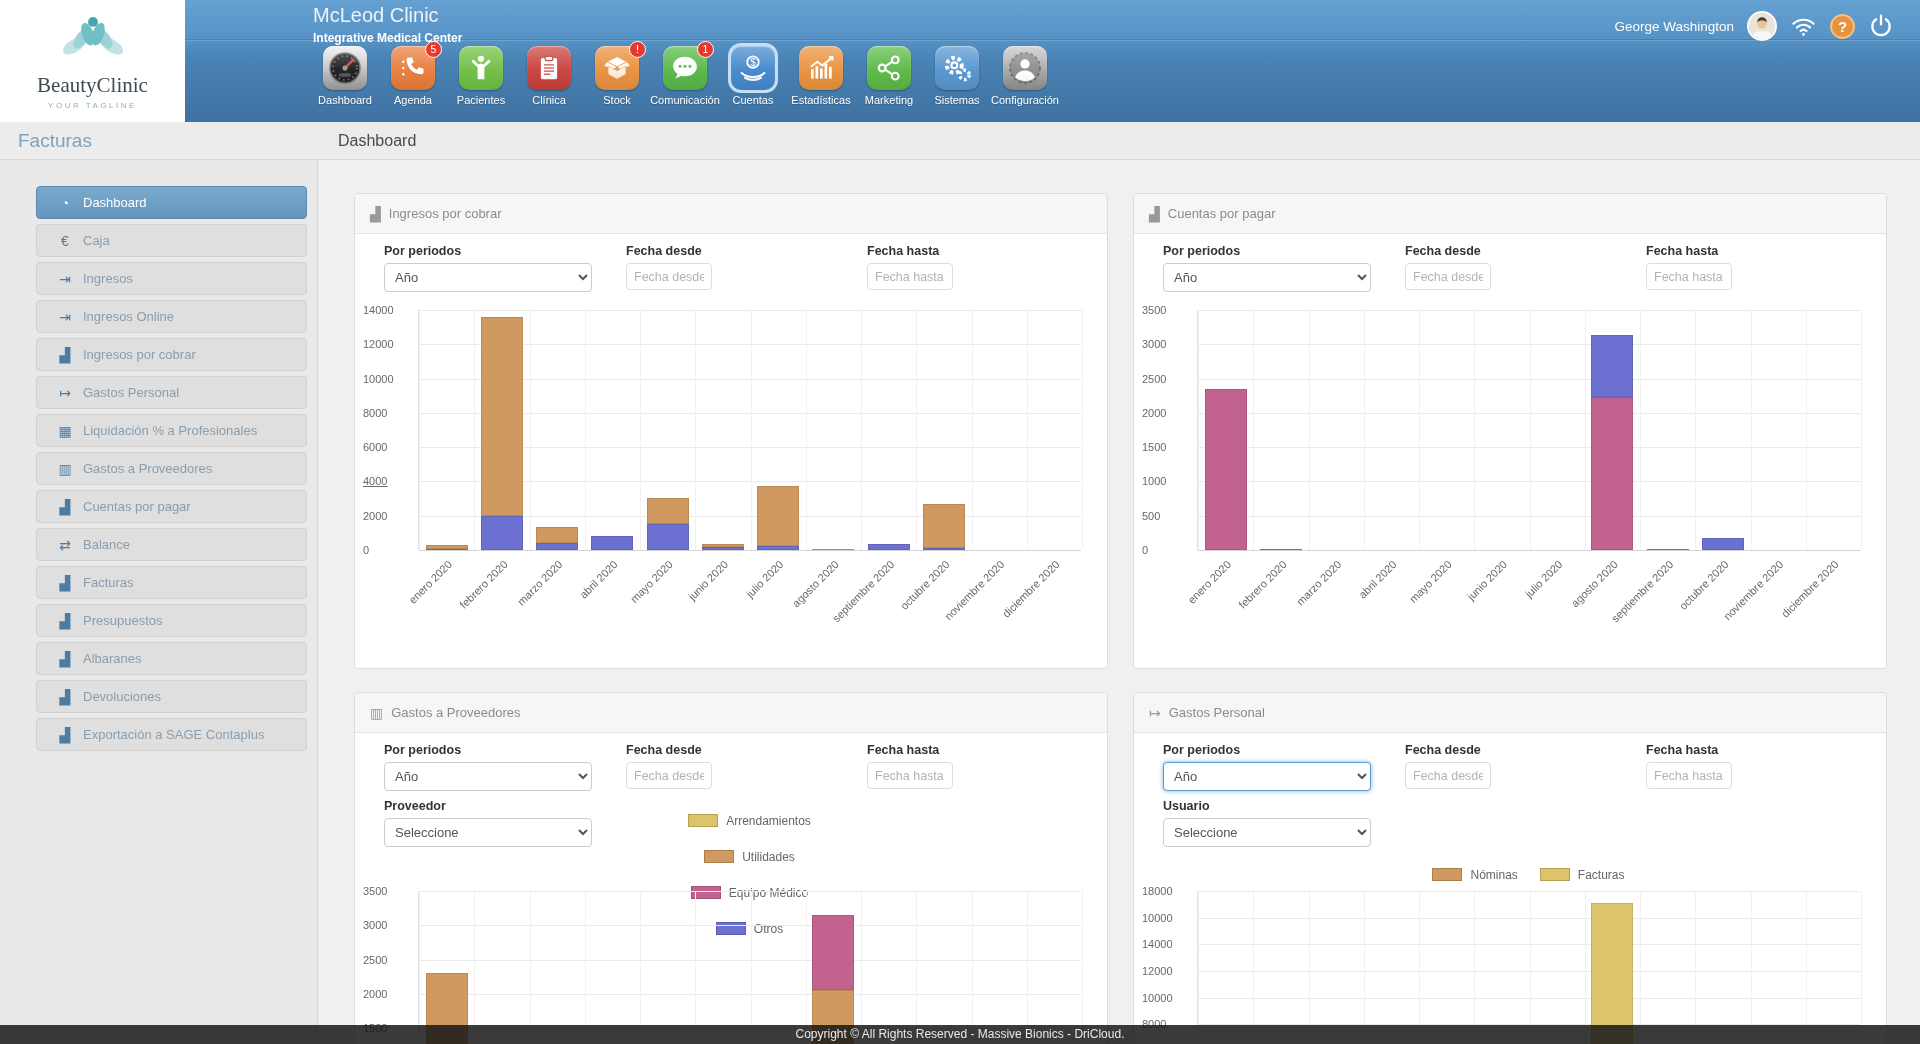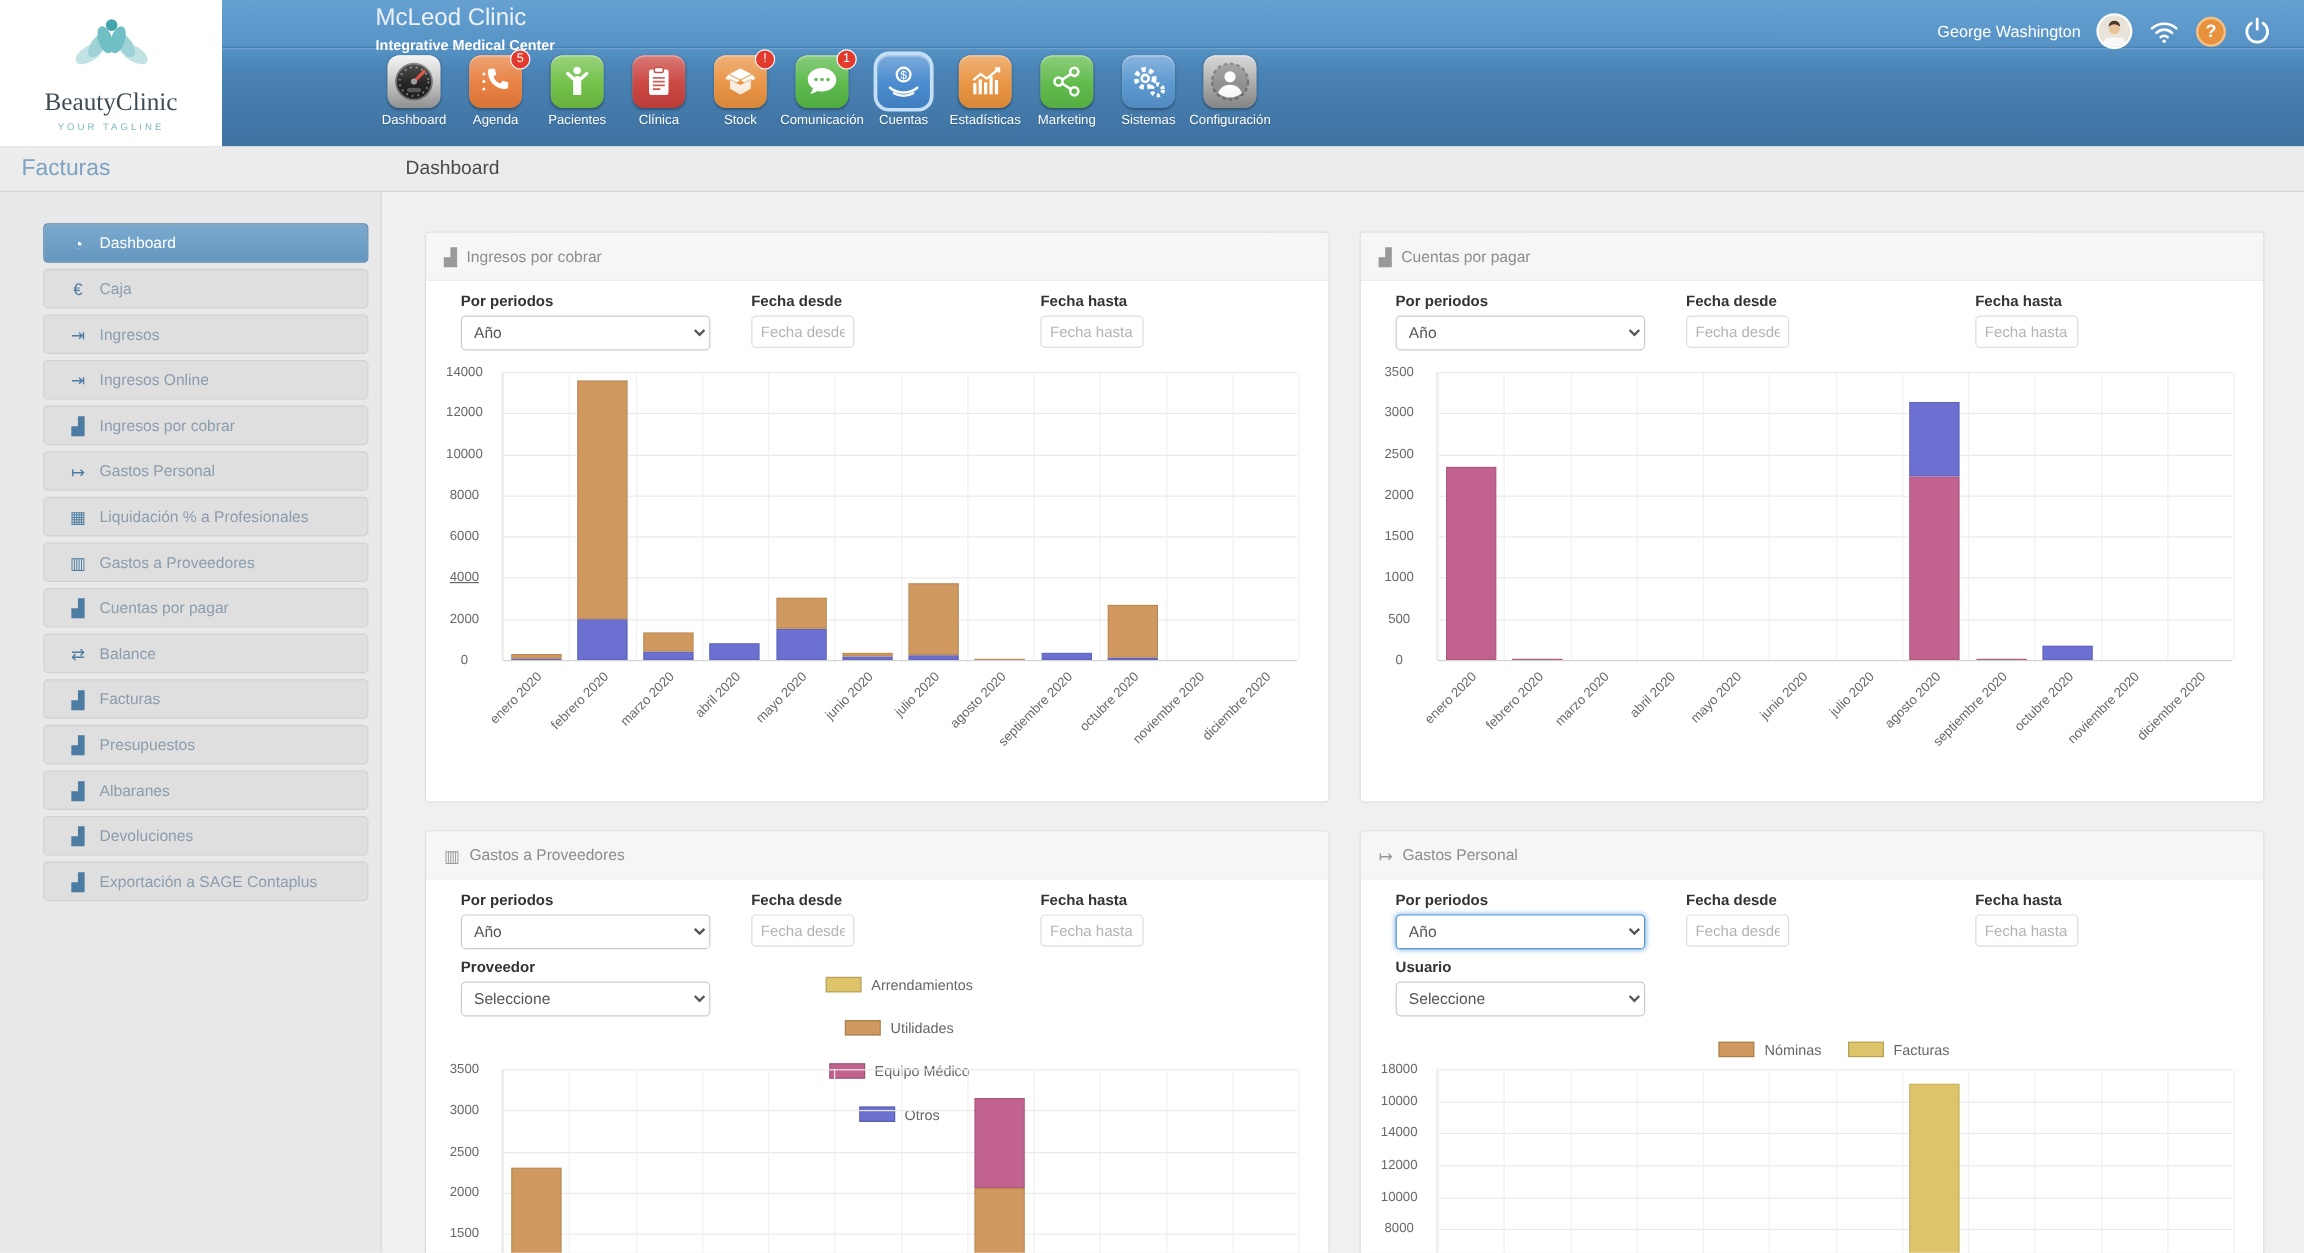--- a/index.html
+++ b/index.html
@@ -72,21 +72,21 @@
 
   
   .chart{position:absolute;left:15px}
   .legend{display:flex;justify-content:center;gap:22px;height:15px;align-items:center;margin-bottom:9px}
   .legend-item{display:flex;align-items:center;gap:8px;font-size:12px;color:#666;cursor:pointer}
   .legend-swatch{width:30px;height:13px;border:1px solid rgba(0,0,0,.18);flex:none}
   .plot{position:relative;width:663px;margin-left:48px;border-left:1px solid #e2e2e2}
   .gridh{position:absolute;left:0;right:0;height:1px;background:#eaeaea}
   .gridh.baseline{background:#d2d2d2}
   .gridv{position:absolute;top:0;bottom:0;width:1px;background:#f1f1f1}
-  .ytick{position:absolute;left:-56px;width:48px;text-align:center;font-size:11px;color:#686868}
+  .ytick{position:absolute;left:-56px;width:48px;text-align:left;font-size:11px;color:#686868}
   .bar-seg{position:absolute;box-shadow:inset 0 0 0 1px rgba(0,0,0,.10)}
   .xlabel{position:absolute;white-space:nowrap;font-size:11px;color:#686868;transform:rotate(-45deg);transform-origin:100% 0}
 
   
   .footer{position:absolute;left:0;right:0;bottom:0;height:19px;background:rgba(24,24,24,.85);color:#e9e9e9;
     font-size:12px;text-align:center;line-height:19px;z-index:60}
 </style>
 </head>
 <body>
 
@@ -595,14 +595,17 @@
               <div class="gridv" style="left: 553px;"></div>
               <div class="gridv" style="left: 608px;"></div>
               <div class="gridv" style="left: 663px;"></div>
               <div class="bar-seg" style="left: 393.4px; width: 42px; bottom: 0px; height: 228px; background: rgb(221, 195, 106);"></div>
             </div>
           </div>
         </div>
       </section>
     </main>
 
+  <footer class="footer">
+    <span>Copyright © All Rights Reserved - Massive Bionics - DriCloud.</span>
+  </footer>
 
 </div>
 
 </body></html>

